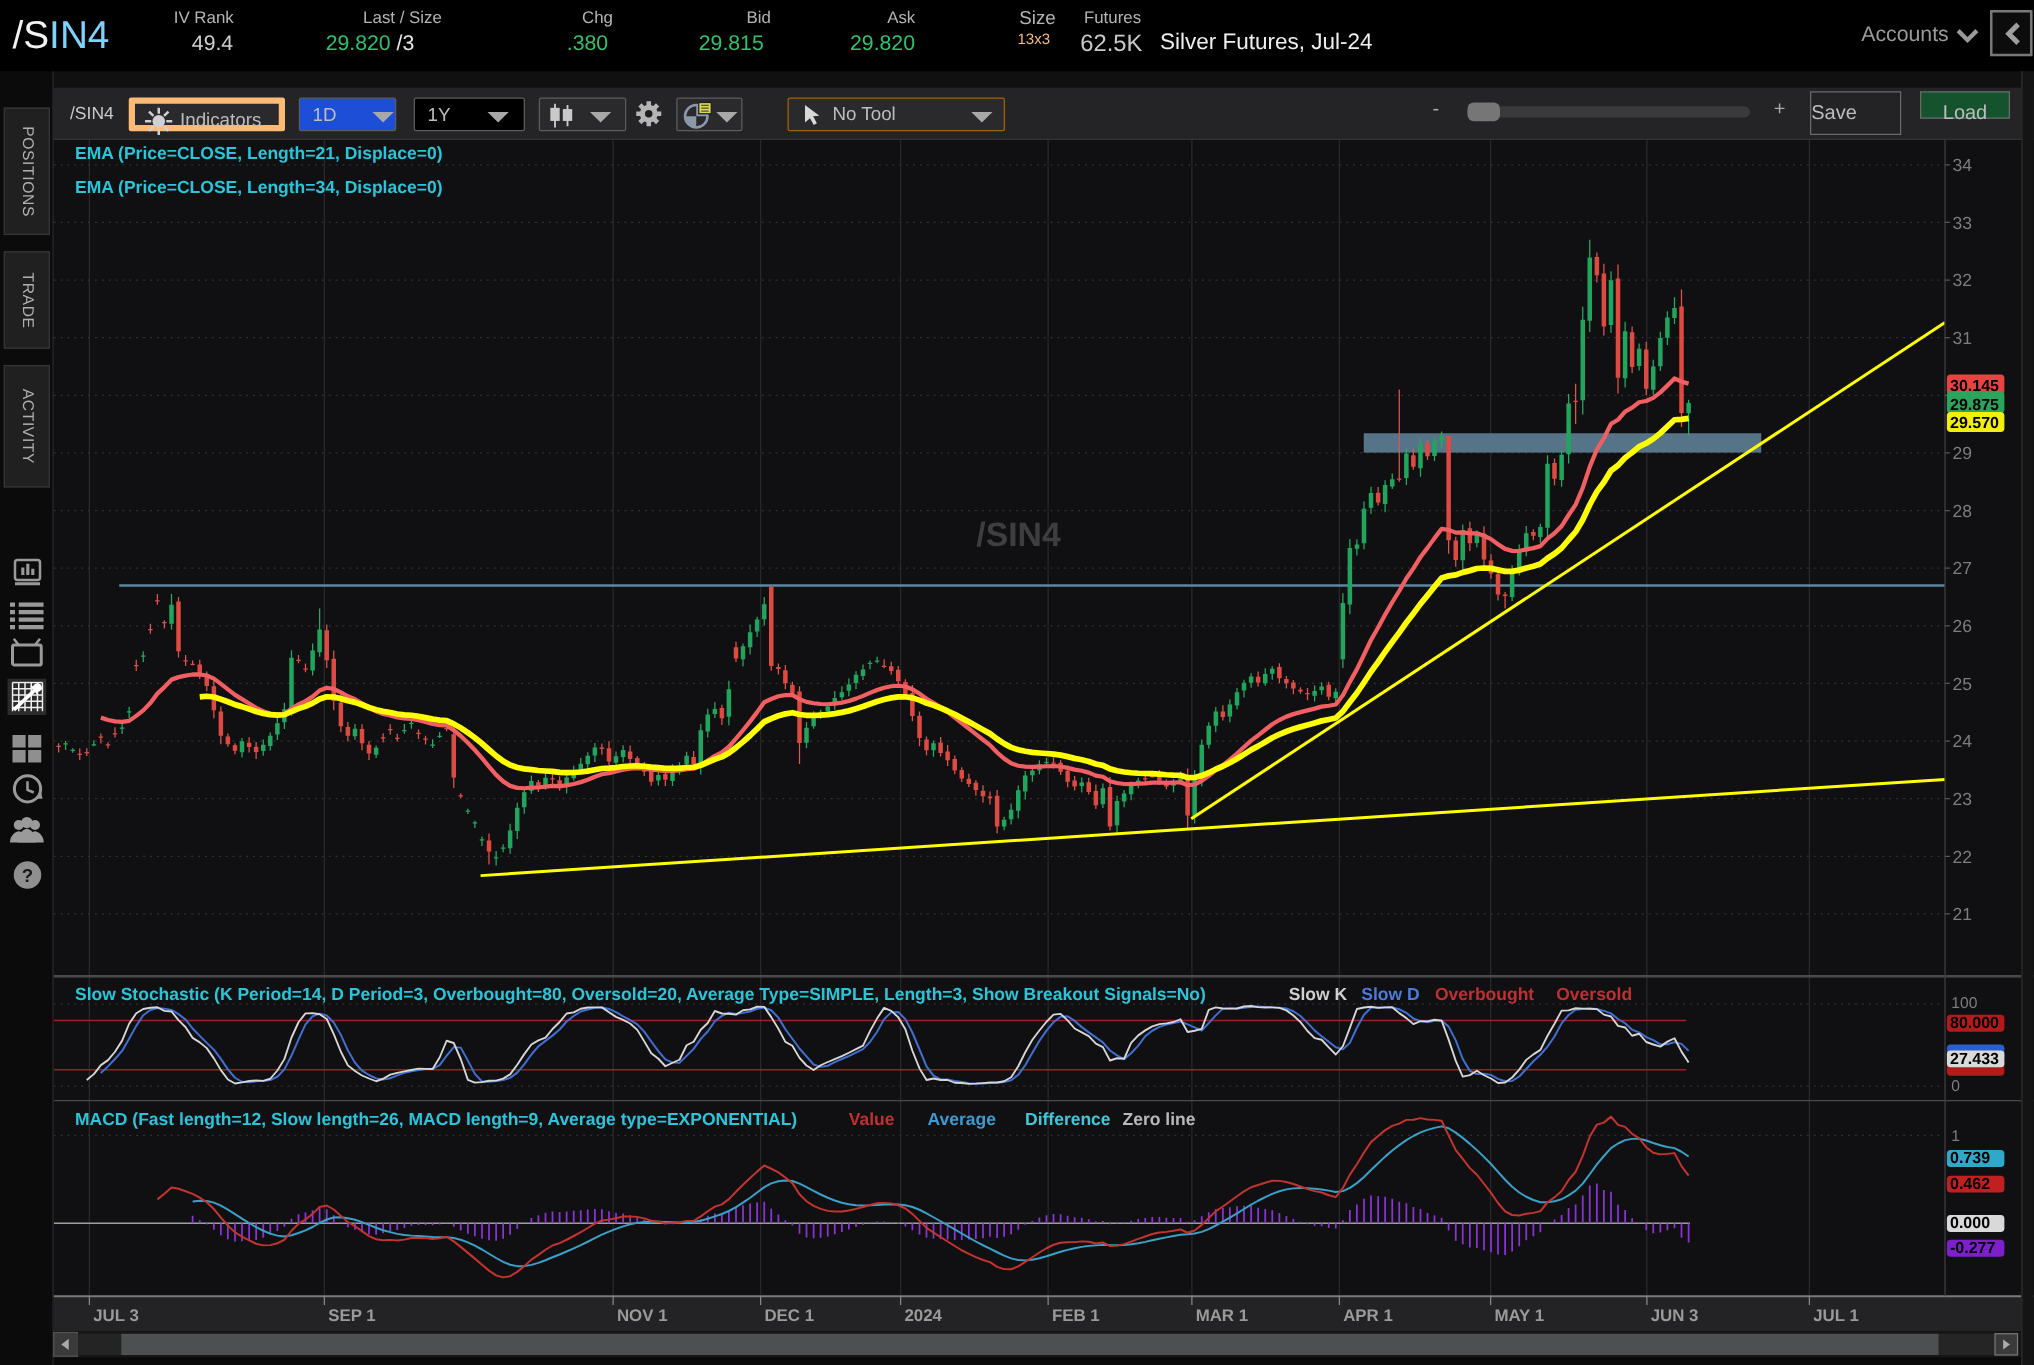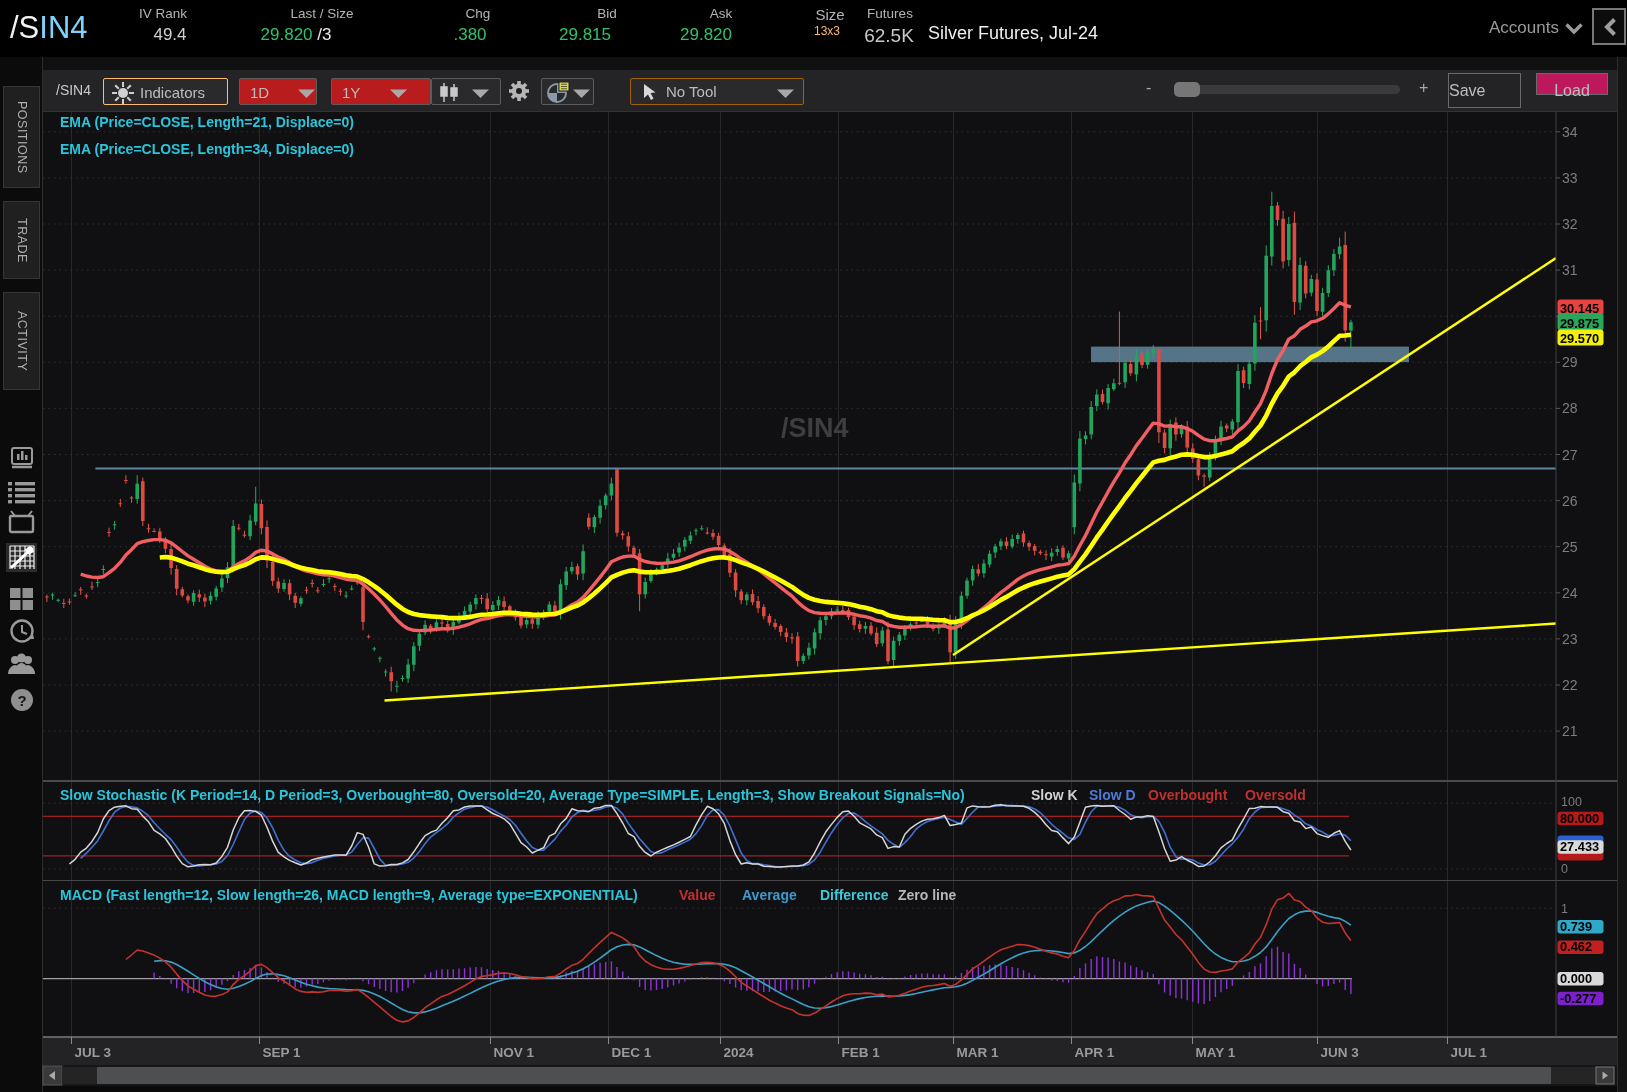--- a/index.html
+++ b/index.html
@@ -94,43 +94,43 @@
     </svg>
   <svg class="abs" style="left:9px;top:630px" width="26" height="26" viewBox="0 0 26 26">
       <circle cx="13" cy="13" r="11" fill="#8f8f8f"></circle>
       <text x="13" y="18.5" font-size="15" font-weight="700" fill="#161616" text-anchor="middle">?</text>
     </svg>
 </div>
 
 <div class="abs" style="left:43px;top:57px;width:1584px;height:13px;background:#101010"></div>
 <div class="abs" style="left:43px;top:70px;width:1584px;height:42px;background:#242427;border-bottom:1px solid #323232">
   <div class="abs" style="left:13px;top:12px;font-size:14px;color:#c9c9c9">/SIN4</div>
-  <div class="abs" style="left:60px;top:8px;width:125px;height:27px;border:1px solid #fdba74;border-radius:2px;background:#2a2a2d">
+  <div class="abs" style="left:60px;top:8px;width:125px;height:27px;border:5px solid #fdba74;border-radius:2px;background:#2a2a2d">
      <svg class="abs" style="left:8px;top:3px" width="22" height="22" viewBox="0 0 22 22">
         <g fill="#d0d0d0">
           <circle cx="11" cy="11" r="5"></circle>
           <rect x="10" y="0" width="2" height="5" transform="rotate(0 11 11)"></rect>
           <rect x="10" y="0" width="2" height="5" transform="rotate(45 11 11)"></rect>
           <rect x="10" y="0" width="2" height="5" transform="rotate(90 11 11)"></rect>
           <rect x="10" y="0" width="2" height="5" transform="rotate(135 11 11)"></rect>
           <rect x="10" y="0" width="2" height="5" transform="rotate(180 11 11)"></rect>
           <rect x="10" y="0" width="2" height="5" transform="rotate(225 11 11)"></rect>
           <rect x="10" y="0" width="2" height="5" transform="rotate(270 11 11)"></rect>
           <rect x="10" y="0" width="2" height="5" transform="rotate(315 11 11)"></rect>
         </g>
       </svg>
      <span class="abs" style="left:36px;top:5px;font-size:15px;color:#bdbdbd">Indicators</span>
   </div>
-  <div class="abs" style="left:196px;top:8px;width:78px;height:27px;border:1px solid #5c5c5c;border-radius:2px;background:#b91c1c">
+  <div class="abs" style="left:196px;top:8px;width:78px;height:27px;border:1px solid #5c5c5c;border-radius:2px;background:#1d4ed8">
      <span class="abs" style="left:10px;top:5px;font-size:15px;color:#bdbdbd">1D</span>
      <svg class="abs" style="left:56px;top:8px" width="21" height="13">
         <path d="M2 2.5 L10.5 11 L19 2.5" fill="#a8a8a8"></path>
       </svg>
   </div>
-  <div class="abs" style="left:288px;top:8px;width:100px;height:27px;border:1px solid #5c5c5c;border-radius:2px;background:#b91c1c">
+  <div class="abs" style="left:288px;top:8px;width:89px;height:27px;border:1px solid #5c5c5c;border-radius:2px;background:#000000">
      <span class="abs" style="left:10px;top:5px;font-size:15px;color:#bdbdbd">1Y</span>
      <svg class="abs" style="left:56px;top:8px" width="21" height="13">
         <path d="M2 2.5 L10.5 11 L19 2.5" fill="#a8a8a8"></path>
       </svg>
   </div>
   <div class="abs" style="left:388px;top:8px;width:70px;height:27px;border:1px solid #5c5c5c;border-radius:2px;background:#2a2a2d">
      <svg class="abs" style="left:6px;top:3px" width="24" height="21">
         <g stroke="#c9c9c9" stroke-width="1.5" fill="#c9c9c9">
           <line x1="6" y1="1" x2="6" y2="20"></line>
           <rect x="3" y="5" width="6" height="9"></rect>
@@ -177,21 +177,21 @@
      <span class="abs" style="left:35px;top:4px;font-size:15px;color:#bdbdbd">No Tool</span>
      <svg class="abs" style="left:144px;top:8px" width="21" height="13">
         <path d="M2 2.5 L10.5 11 L19 2.5" fill="#a8a8a8"></path>
       </svg>
   </div>
   <div class="abs" style="left:1103px;top:9px;font-size:16px;color:#a9a9a9">-</div>
   <div class="abs" style="left:1131px;top:15px;width:226px;height:9px;background:#3a3a3c;border-radius:5px"></div>
   <div class="abs" style="left:1131px;top:12px;width:26px;height:15px;background:#767676;border-radius:5px"></div>
   <div class="abs" style="left:1376px;top:9px;font-size:16px;color:#a9a9a9">+</div>
   <div class="abs" style="left:1405px;top:3px;width:73px;height:35px;border:1px solid #6a6a6a;background:#232325;color:#bdbdbd;font-size:16px;text-align:left;line-height:33px">Save</div>
-  <div class="abs" style="left:1493px;top:3px;width:72px;height:22px;border:1px solid #6a6a6a;background:#be185d;color:#bdbdbd;font-size:16px;text-align:center;line-height:33px">Load</div>
+  <div class="abs" style="left:1493px;top:3px;width:72px;height:22px;border:1px solid #6a6a6a;background:#14532d;color:#bdbdbd;font-size:16px;text-align:center;line-height:33px">Load</div>
 </div>
 
 <svg class="abs" style="left:0;top:112px" width="1627" height="980" viewBox="0 112 1627 980">
 <rect x="43" y="112" width="1584" height="980" fill="#101012"></rect>
 <defs>
 <clipPath id="cpM">
         <rect x="43" y="112" width="1513" height="674"></rect>
       </clipPath>
 <clipPath id="cpS">
         <rect x="43" y="787" width="1513" height="92"></rect>

